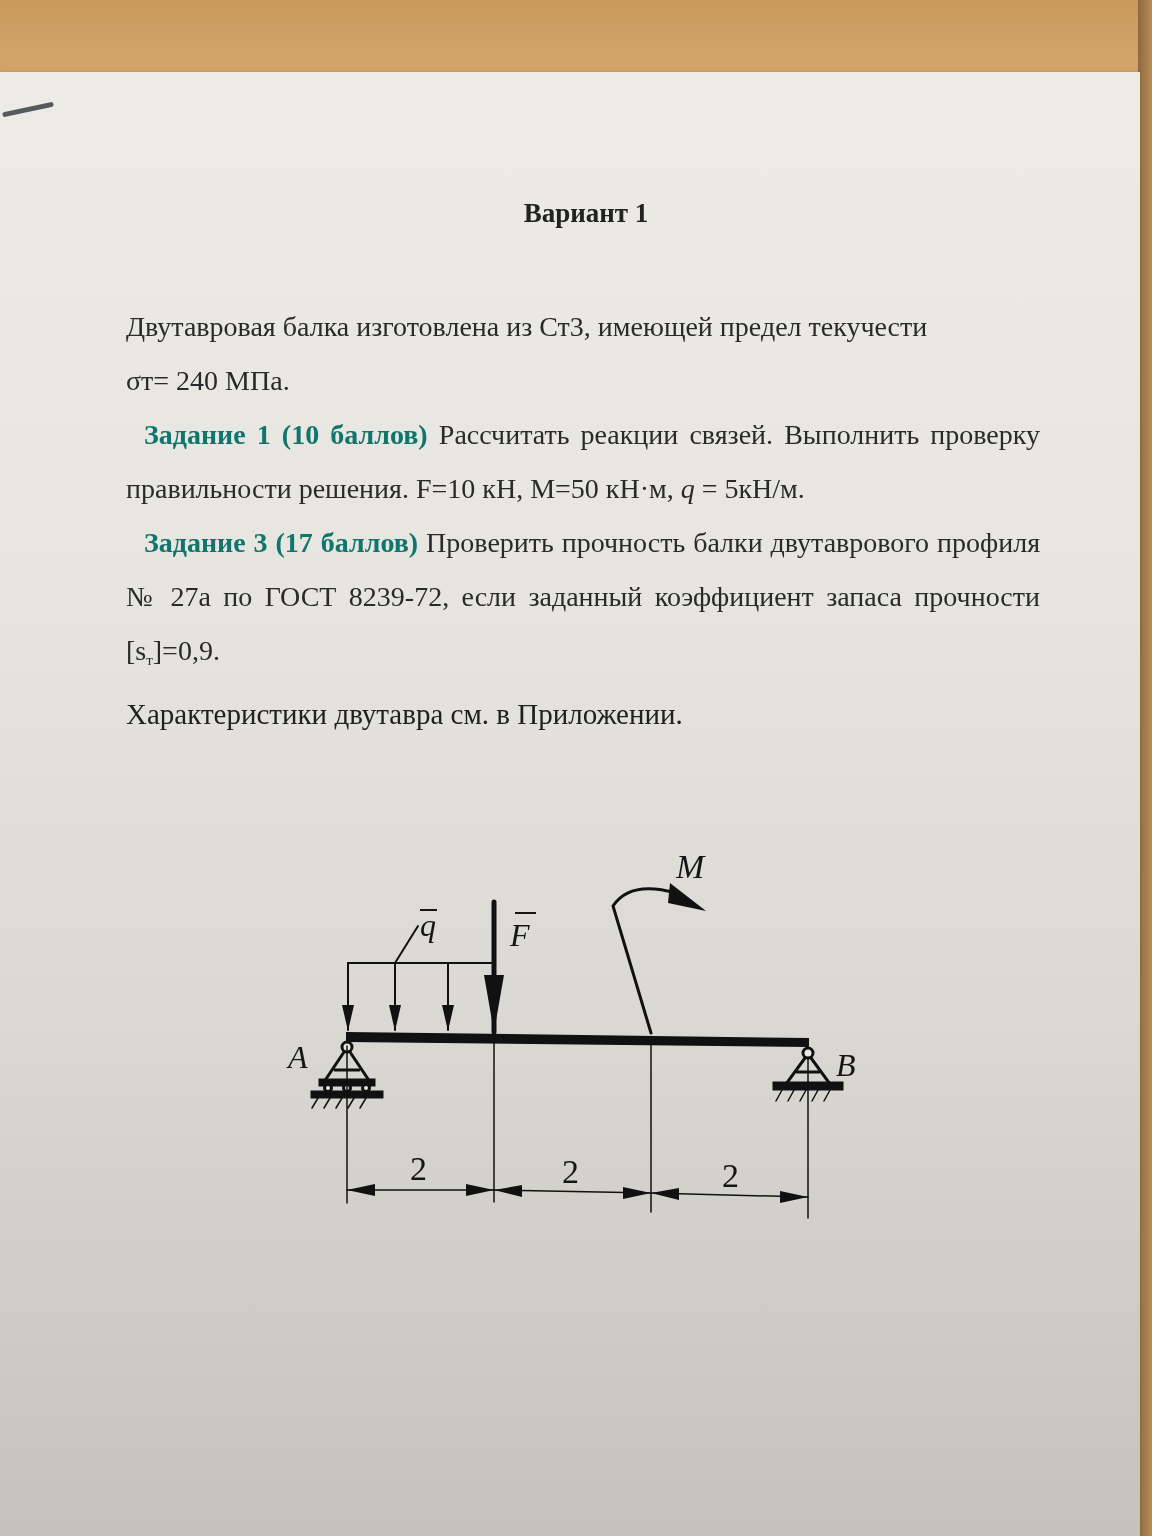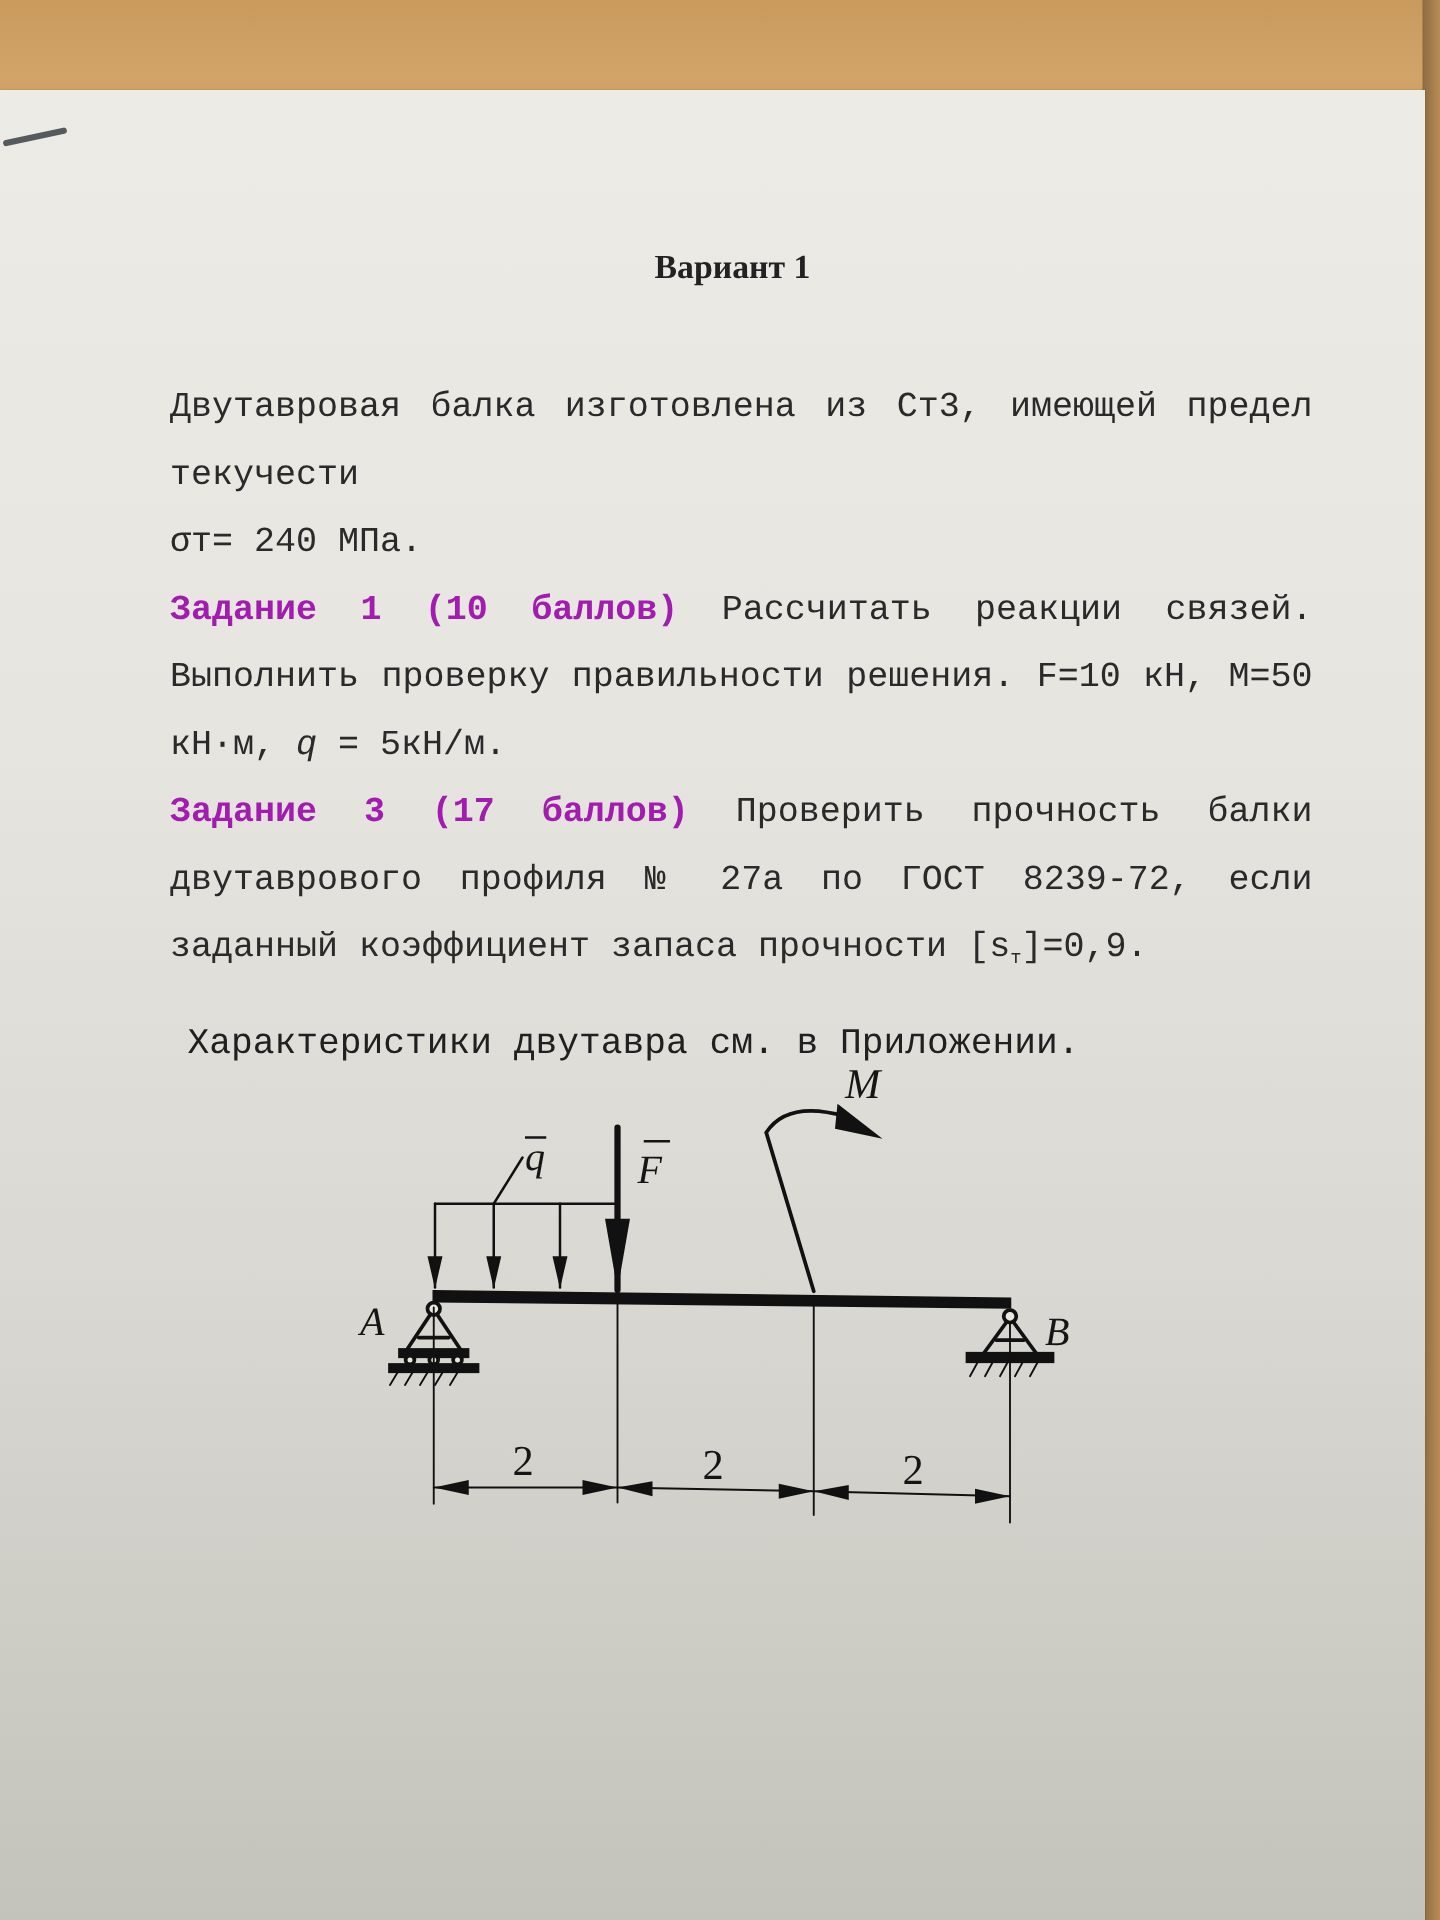--- a/index.html
+++ b/index.html
@@ -19,28 +19,28 @@
   }
   .pen-mark {
     position: absolute; left: 2px; top: 107px; width: 52px; height: 5px;
     background: #555a5c; border-radius: 3px; transform: rotate(-12deg);
   }
   .title {
     position: absolute; left: 0; width: 1172px; top: 198px; text-align: center;
     font-size: 27px; font-weight: bold; color: #222;
   }
   .text-block {
-    position: absolute; left: 136px; width: 914px; top: 300px;
-    font-size: 28px; color: #2a2a2a; line-height: 54px; font-family: Liberation Mono, monospace;
+    position: absolute; left: 126px; width: 914px; top: 300px;
+    font-size: 28px; color: #2a2a2a; line-height: 54px;
   }
   .para { text-align: justify; text-align-last: left; margin: 0; }
-  .para b { font-weight: bold; color: #a21caf; }
+  .para b { font-weight: bold; color: #0f766e; margin-left: 18px; }
   .para i { font-style: italic; }
   .sub { font-size: 15px; vertical-align: -5px; }
-  .appendix { margin: 14px; font-size: 29px; color: #202020; }
+  .appendix { margin: 0; font-size: 29px; color: #202020; }
   .diagram { position: absolute; left: 270px; top: 830px; width: 640px; height: 400px; }
 </style>
 </head>
 <body>
 
 <div class="wood-right"></div>
 
 <div class="paper"></div>
 <div class="pen-mark"></div>
 

